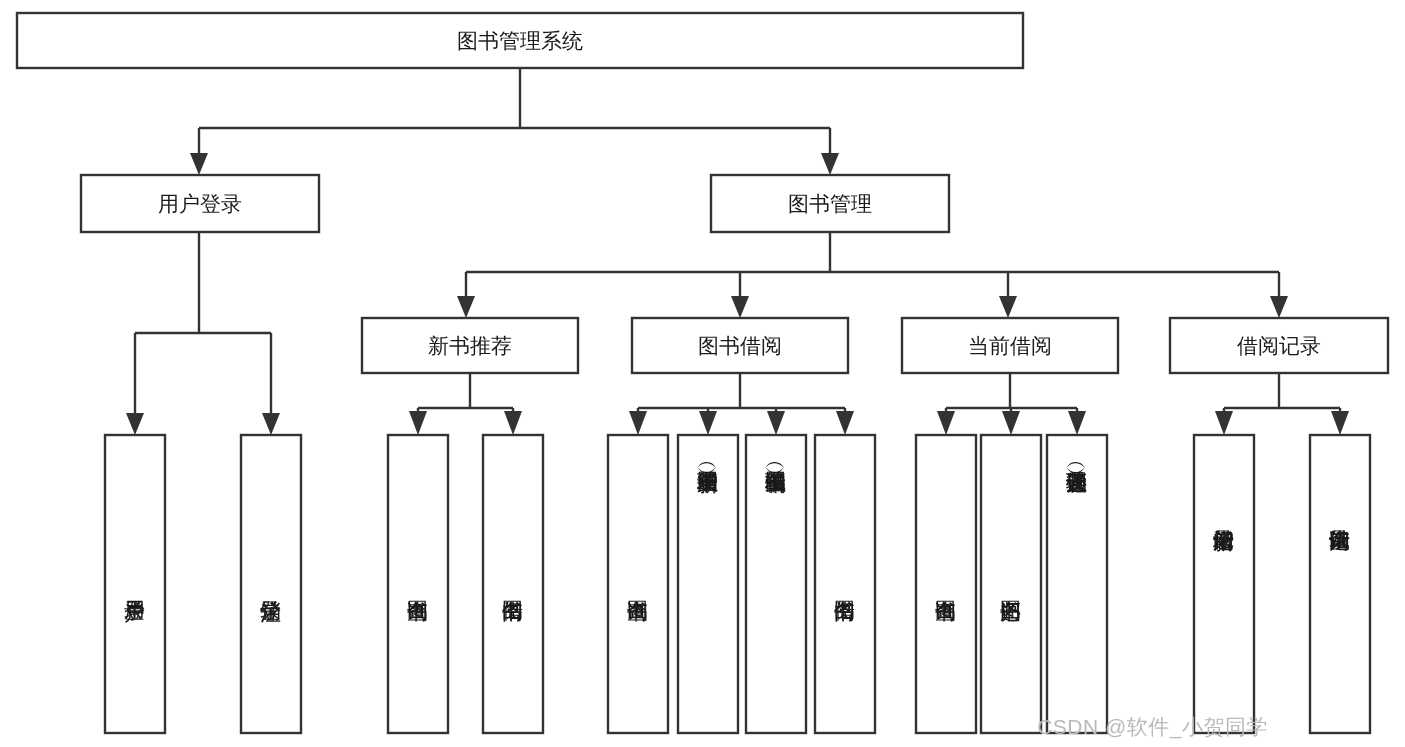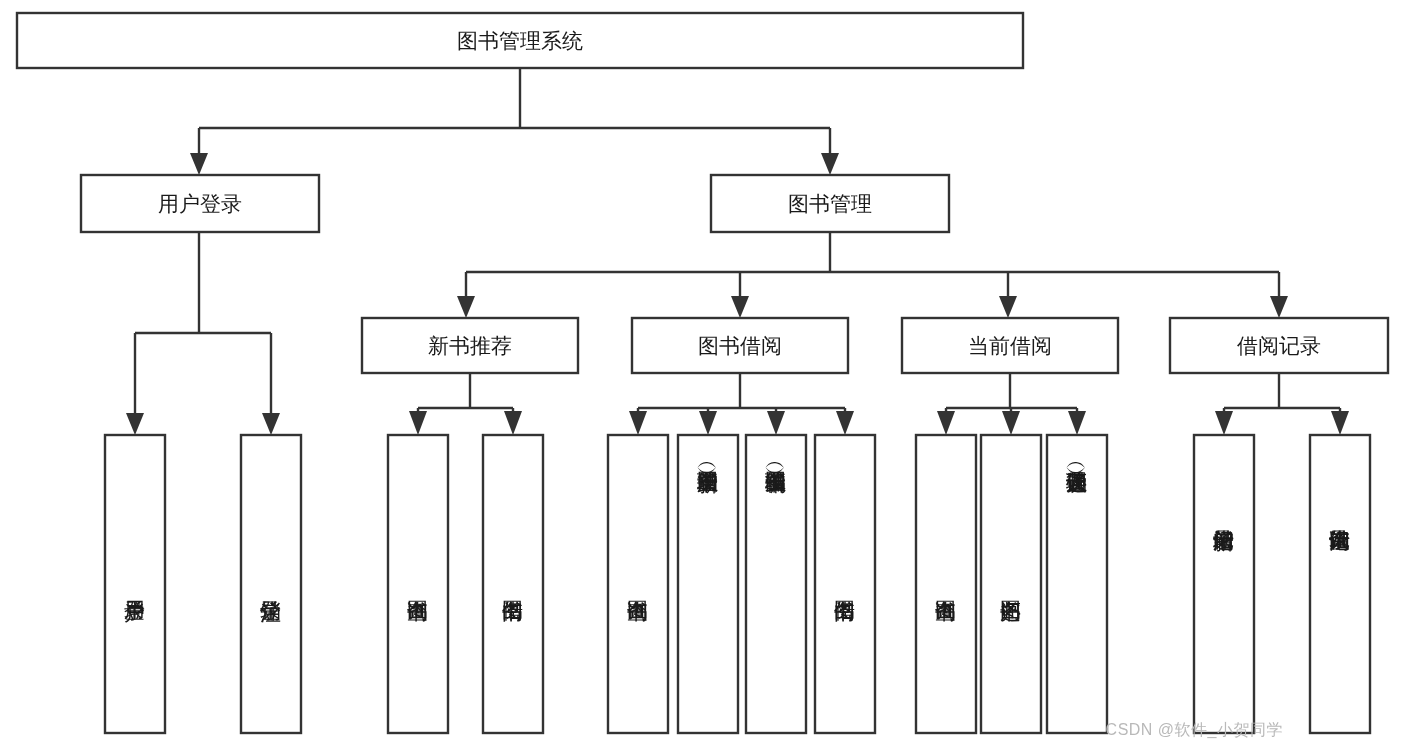--- a/index.html
+++ b/index.html
@@ -49,24 +49,24 @@
     stroke-width: 2.4;
     fill: none;
     stroke-linecap: butt;
   }
   .arrow-head {
     fill: #333333;
     stroke: none;
   }
   .watermark {
     position: absolute;
-    right: 5px;
+    right: 20px;
     bottom: 6px;
     font-family: "Liberation Sans", "DejaVu Sans", sans-serif;
-    font-size: 16px;
+    font-size: 21px;
     color: #b9b9b9;
     white-space: nowrap;
     letter-spacing: 0.5px;
     user-select: none;
   }
 </style>
 </head>
 <body>
 
 <div id="diagram-root">

